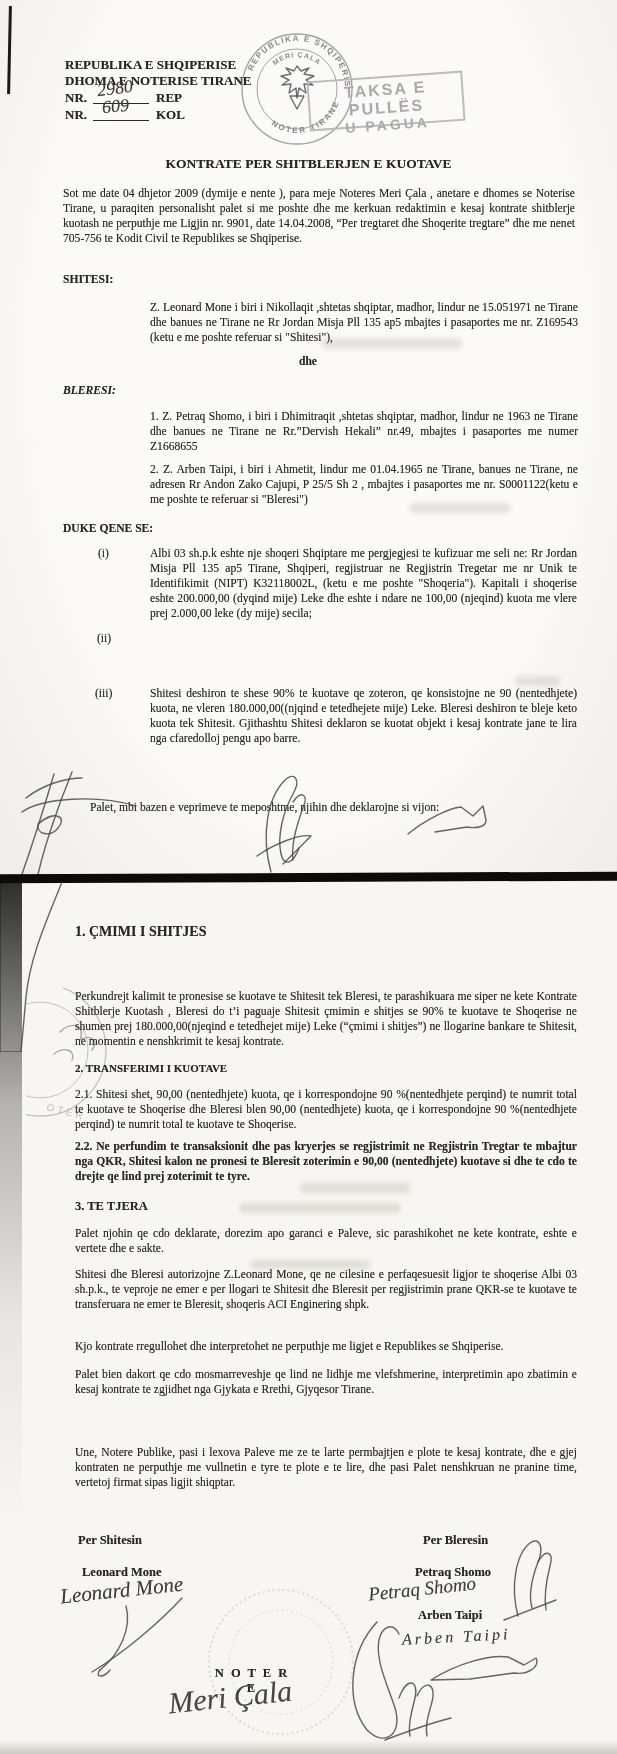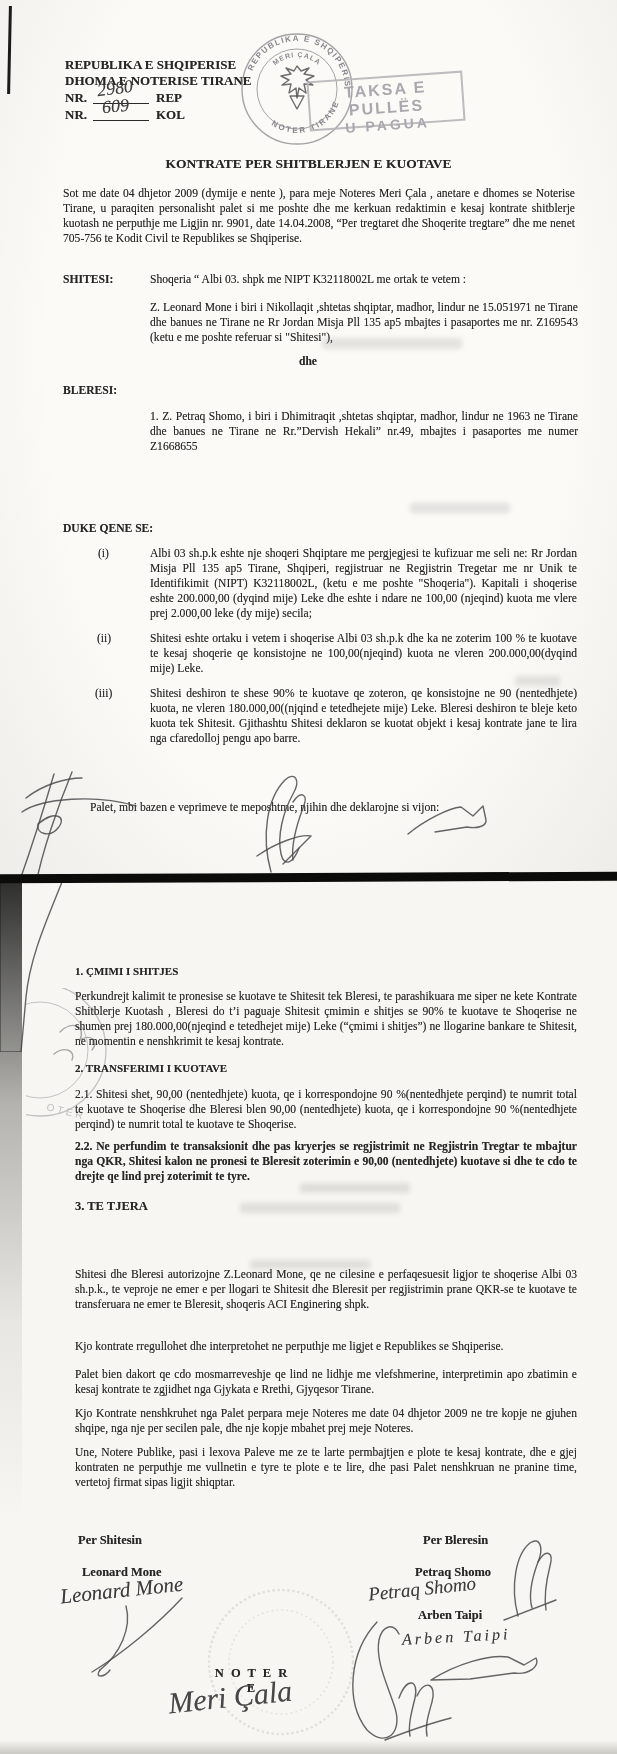--- a/index.html
+++ b/index.html
@@ -79,35 +79,34 @@
   <div class="taxstamp">
     <div class="l1">TAKSA E PULLËS</div>
     <div class="l2">U PAGUA</div>
   </div>
 
   <div class="t b c" style="left:0;top:156px;width:617px;font-size:13.5px;">KONTRATE PER SHITBLERJEN E KUOTAVE</div>
 
   <div class="t" style="left:63px;top:186px;width:512px;">Sot me date   04 dhjetor 2009 (dymije e nente ), para meje Noteres  Meri Çala , anetare e dhomes se Noterise  Tirane, u paraqiten personalisht palet si me poshte dhe me kerkuan redaktimin e kesaj kontrate shitblerje kuotash ne perputhje me Ligjin nr. 9901, date 14.04.2008, “Per tregtaret dhe Shoqerite tregtare” dhe me nenet 705-756 te Kodit Civil te Republikes se Shqiperise.</div>
 
   <div class="t b lbl" style="left:63px;top:272px;">SHITESI:</div>
-  <div class="t lbl" style="left:150px;top:272px;width:430px;">Shoqeria “ Albi  03. shpk  me  NIPT  K32118002L  me ortak te vetem :</div>
   <div class="t" style="left:150px;top:300px;width:428px;">Z. Leonard Mone i biri i Nikollaqit ,shtetas shqiptar, madhor, lindur ne 15.051971 ne Tirane dhe banues ne Tirane ne Rr Jordan Misja Pll 135 ap5 mbajtes i pasaportes me nr. Z169543 (ketu e me poshte referuar si "Shitesi"),</div>
 
   <div class="t b c" style="left:63px;top:354px;width:490px;">dhe</div>
 
-  <div class="t b lbl" style="left:63px;top:383px;">BLERESI:</div>
+  <div class="t b lbl" style="left:63px;top:383px;font-style:italic;">BLERESI:</div>
   <div class="t" style="left:150px;top:409px;width:428px;">1. Z. Petraq Shomo, i biri i Dhimitraqit ,shtetas shqiptar, madhor, lindur ne 1963 ne Tirane dhe banues ne Tirane ne Rr.”Dervish Hekali” nr.49, mbajtes i pasaportes me numer Z1668655</div>
+  <div class="t" style="left:150px;top:462px;width:428px;">2. Z. Arben Taipi, i biri i Ahmetit, lindur me 01.04.1965 ne Tirane, banues ne Tirane, ne adresen Rr Andon Zako Cajupi, P 25/5 Sh 2 , mbajtes i pasaportes me nr. S0001122(ketu e me poshte te referuar si "Bleresi")</div>
 
   <div class="t b lbl" style="left:63px;top:521px;">DUKE QENE SE:</div>
 
   <div class="t lbl" style="left:98px;top:546px;">(i)</div>
   <div class="t" style="left:150px;top:546px;width:427px;">Albi 03 sh.p.k eshte nje shoqeri Shqiptare me pergjegjesi te kufizuar me seli ne: Rr Jordan Misja Pll 135 ap5 Tirane, Shqiperi, regjistruar ne Regjistrin Tregetar me nr Unik te Identifikimit (NIPT) K32118002L, (ketu e me poshte "Shoqeria"). Kapitali i shoqerise eshte 200.000,00 (dyqind mije) Leke dhe eshte i ndare ne 100,00 (njeqind) kuota me vlere prej 2.000,00 leke (dy mije) secila;</div>
 
   <div class="t lbl" style="left:97px;top:631px;">(ii)</div>
-  <div class="t" style="left:150px;top:631px;width:427px;">Shitesi eshte ortaku i vetem i shoqerise Albi 03 sh.p.k dhe ka ne zoterim 100 % te kuotave te kesaj shoqerie qe konsistojne ne 100,00(njeqind) kuota ne vleren 200.000,00(dyqind mije) Leke.</div>
 
   <div class="t lbl" style="left:95px;top:686px;">(iii)</div>
   <div class="t" style="left:150px;top:686px;width:427px;">Shitesi deshiron te shese 90% te kuotave qe zoteron, qe konsistojne ne 90 (nentedhjete) kuota, ne vleren 180.000,00((njqind e tetedhejete mije) Leke. Bleresi deshiron te bleje keto kuota tek Shitesit. Gjithashtu Shitesi deklaron se kuotat objekt i kesaj kontrate jane te lira nga cfaredolloj pengu apo barre.</div>
 
   <div class="t lbl" style="left:90px;top:800px;width:470px;">Palet, mbi bazen e veprimeve te meposhtme, njihin dhe deklarojne si vijon:</div>
 
   <svg class="sig" style="left:8px;top:768px;" width="150" height="120" viewBox="0 0 150 120">
     <path d="M128,38 C88,26 34,30 14,44"></path>
     <path d="M46,6 C36,40 24,78 12,112"></path>
     <path d="M64,4 C50,38 34,84 28,116"></path>
@@ -133,32 +132,32 @@
   <div class="bottomshade"></div>
 
   <svg class="sig" style="left:26px;top:988px;opacity:.55;" width="120" height="132" viewBox="0 0 120 132">
     <circle cx="14" cy="62" r="66" fill="none" stroke="#96969a" stroke-width="1.3"></circle>
     <circle cx="14" cy="62" r="48" fill="none" stroke="#96969a" stroke-width="1"></circle>
     <path d="M34,44 C46,32 60,38 54,52 C64,46 74,52 66,62" stroke="#6f6f74"></path>
     <path d="M28,66 C38,58 50,62 46,72" stroke="#6f6f74"></path>
     <text x="20" y="122" transform="rotate(14 20 122)" font-family="Liberation Sans, sans-serif" font-size="10" fill="#8f8f94" letter-spacing="3">OTER</text>
   </svg>
 
-  <div class="t b lbl" style="left:75px;top:964px;font-size:11px;">1. ÇMIMI I SHITJES</div>
+  <div class="t b lbl" style="left:75px;top:924px;font-size:14px;">1. ÇMIMI I SHITJES</div>
   <div class="t" style="left:75px;top:989px;width:502px;">Perkundrejt kalimit te pronesise se kuotave te Shitesit tek Bleresi, te parashikuara me siper ne kete Kontrate Shitblerje Kuotash , Bleresi do t’i paguaje Shitesit çmimin e shitjes se 90% te kuotave te Shoqerise ne shumen prej 180.000,00(njeqind e tetedhejet mije) Leke (“çmimi i shitjes”) ne llogarine bankare te Shitesit, ne momentin e nenshkrimit te kesaj kontrate.</div>
 
   <div class="t b lbl" style="left:75px;top:1061px;font-size:11px;">2. TRANSFERIMI I KUOTAVE</div>
   <div class="t" style="left:75px;top:1087px;width:502px;">2.1. Shitesi shet, 90,00 (nentedhjete) kuota, qe i korrespondojne 90 %(nentedhjete perqind) te numrit total te kuotave te Shoqerise dhe Bleresi blen 90,00 (nentedhjete) kuota, qe i korrespondojne 90 %(nentedhjete perqind) te numrit total te kuotave te Shoqerise.</div>
   <div class="t" style="left:75px;top:1139px;width:502px;font-weight:bold;">2.2. Ne perfundim te transaksionit dhe pas kryerjes se regjistrimit ne Regjistrin Tregtar te mbajtur nga QKR, Shitesi kalon ne pronesi te Bleresit zoterimin e 90,00 (nentedhjete) kuotave si dhe te cdo te drejte qe lind prej zoterimit te tyre.</div>
 
   <div class="t b lbl" style="left:75px;top:1199px;font-size:12.5px;">3. TE TJERA</div>
+  <div class="t" style="left:75px;top:1226px;width:502px;">Palet njohin qe cdo deklarate, dorezim apo garanci e Paleve, sic parashikohet ne kete kontrate, eshte e vertete dhe e sakte.</div>
   <div class="t" style="left:75px;top:1267px;width:502px;">Shitesi dhe Bleresi autorizojne Z.Leonard Mone, qe ne cilesine e perfaqesuesit ligjor te shoqerise Albi 03 sh.p.k., te veproje ne emer e per llogari te Shitesit dhe Bleresit per regjistrimin prane QKR-se te kuotave te transferuara ne emer te Bleresit, shoqeris ACI Enginering shpk.</div>
   <div class="t" style="left:75px;top:1339px;width:502px;">Kjo kontrate  rregullohet dhe interpretohet ne perputhje me ligjet e Republikes se Shqiperise.</div>
   <div class="t" style="left:75px;top:1358px;width:502px;margin-top:9px;">Palet bien dakort qe cdo mosmarreveshje qe lind ne lidhje me vlefshmerine, interpretimin apo zbatimin e kesaj kontrate te zgjidhet nga Gjykata e Rrethi, Gjyqesor Tirane.</div>
-  <div class="t" style="left:75px;top:1406px;width:502px;">Kjo Kontrate nenshkruhet nga Palet perpara meje Noteres me date  04 dhjetor 2009  ne tre kopje ne gjuhen shqipe, nga nje per secilen pale, dhe nje kopje mbahet prej meje Noteres.</div>
   <div class="t" style="left:75px;top:1445px;width:502px;">Une, Notere Publike, pasi i lexova Paleve me ze te larte permbajtjen e plote te kesaj kontrate, dhe e gjej kontraten ne perputhje me vullnetin e tyre te plote e te lire, dhe pasi Palet nenshkruan ne pranine time, vertetoj firmat sipas ligjit shiqptar.</div>
 
   <div class="t b lbl" style="left:78px;top:1533px;font-size:12.5px;">Per Shitesin</div>
   <div class="t b lbl" style="left:82px;top:1565px;font-size:12.5px;">Leonard Mone</div>
   <div class="hw" style="left:60px;top:1578px;font-size:21px;transform:rotate(-6deg);">Leonard Mone</div>
   <svg class="sig" style="left:70px;top:1592px;" width="120" height="85" viewBox="0 0 120 85">
     <path d="M112,6 C88,32 52,62 22,80"></path>
     <path d="M56,14 C62,36 50,62 30,78"></path>
     <path d="M30,78 C24,86 34,86 40,78"></path>
   </svg>

